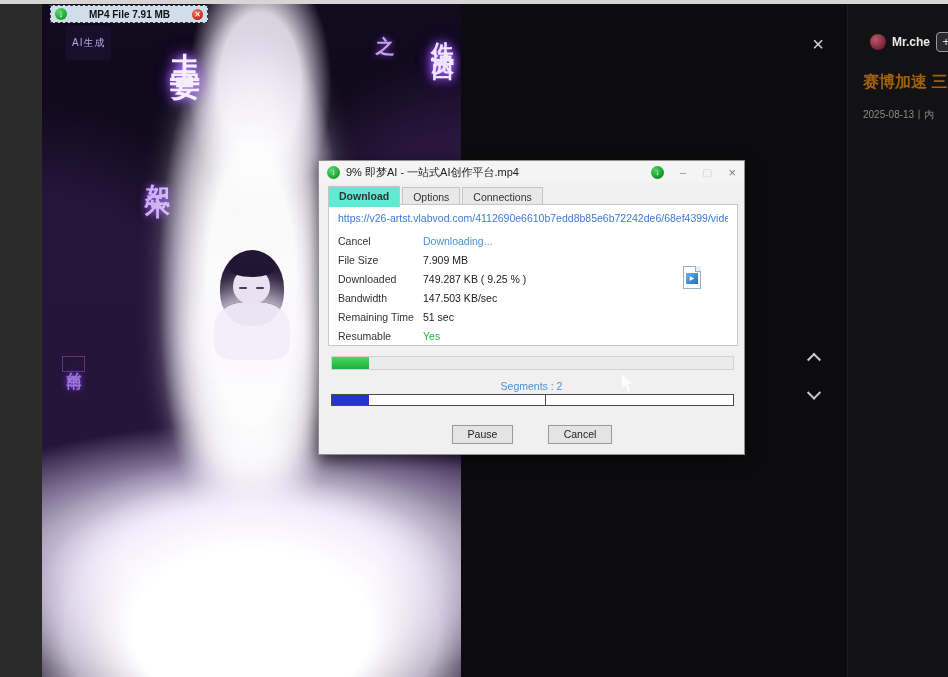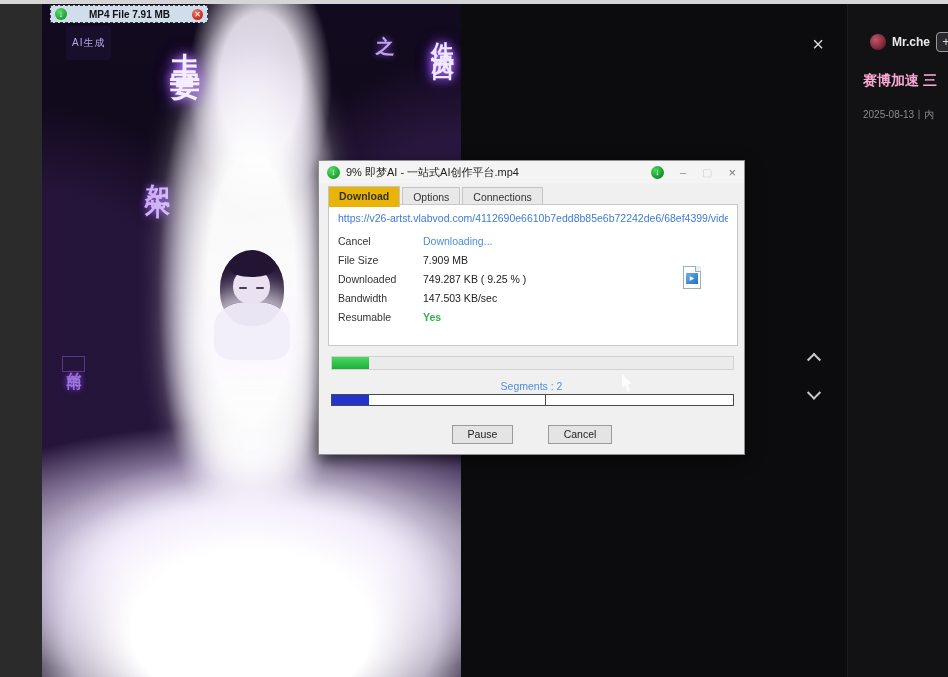--- a/index.html
+++ b/index.html
@@ -78,22 +78,22 @@
   
   .right-panel { left:847px; top:4px; width:101px; height:673px; background:#121214;
     border-left:1px solid #1d1d20; }
   .user-row { position:absolute; left:22px; top:30px; display:flex; align-items:center; gap:6px; }
   .avatar { width:16px; height:16px; border-radius:50%;
     background:radial-gradient(circle at 35% 35%, #c0576a, #6e1f2e 75%); }
   .username { font-size:12px; font-weight:bold; color:#eaeaea; }
   .plus-btn { position:absolute; left:88px; top:28px; width:20px; height:20px;
     border:1px solid #9a9a9a; border-radius:4px; color:#dcdcdc; font-size:13px;
     line-height:18px; text-align:center; background:#2a2a2e; }
-  .post-title { position:absolute; left:15px; top:68px; font-size:14px;
-    font-weight:bold; color:#f9a8d4; white-space:nowrap; }
+  .post-title { position:absolute; left:15px; top:68px; font-size:16px;
+    font-weight:bold; color:#a16207; white-space:nowrap; }
   .post-meta { position:absolute; left:15px; top:104px; font-size:10px;
     color:#8b8b8b; white-space:nowrap; }
 
   
   .dialog { left:318px; top:160px; width:427px; height:295px; background:#f0f0f0;
     border:1px solid #8f8f8f; box-shadow:0 4px 14px rgba(0,0,0,0.55); font-size:10.5px; }
   .titlebar { position:absolute; left:0; top:0; width:100%; height:22px;
     background:#f4f4f4; display:flex; align-items:center; padding:0 8px; gap:6px; }
   .title-icon { width:13px; height:13px; border-radius:50%;
     background:radial-gradient(circle at 35% 30%, #5fd96f, #17a32e 70%);
@@ -103,29 +103,29 @@
   .wc { color:#8a8a8a; font-size:11px; text-align:center; }
   .wc-dl { width:13px; height:13px; border-radius:50%;
     background:radial-gradient(circle at 35% 30%, #4ed45f, #109427 70%);
     color:#fff; font-size:9px; line-height:13px; }
   .wc-max { color:#d0d0d0; }
   .wc-close { color:#777; font-size:13px; }
 
   .tabs { position:absolute; left:9px; top:25px; display:flex; align-items:flex-end; }
   .tab { padding:3px 10px 4px; font-size:10.5px; color:#333;
     border:1px solid #c4c4c4; border-bottom:none; background:#e8e8e8; margin-right:2px; }
-  .tab.active { background:#eab308; font-weight:bold; position:relative; z-index:2; padding-bottom:5px; }
+  .tab.active { background:#5eead4; font-weight:bold; position:relative; z-index:2; padding-bottom:5px; }
 
   .content-box { position:absolute; left:9px; top:43px; width:410px; height:142px;
     background:#fff; border:1px solid #c8c8c8; padding:7px 9px; }
   .url { color:#3f7ad6; font-size:10.5px; white-space:nowrap; overflow:hidden; margin-bottom:7px; }
   .frow { display:flex; height:19px; align-items:center; }
   .flabel { width:85px; color:#333; }
   .fvalue { color:#222; }
-  .fvalue.blue { color:#4a90d9; } .fvalue.green { color:#2eb34a;font-weight:bold; }
+  .fvalue.blue { color:#4a90d9; } .fvalue.green { color:#2eb34a; }
 
   .file-icon { position:absolute; left:364px; top:105px; width:18px; height:23px;
     background:#fff; border:1px solid #9ab0c0; }
   .file-icon .fold { position:absolute; right:-1px; top:-1px; width:6px; height:6px;
     background:#e8eef2; border-left:1px solid #9ab0c0; border-bottom:1px solid #9ab0c0; }
   .file-icon .thumb { position:absolute; left:2px; top:6px; width:12px; height:11px;
     background:linear-gradient(135deg,#6db3e8,#1f6fc0); color:#fff; font-size:6px;
     line-height:11px; text-align:center; }
 
   .pbar-green { position:absolute; left:12px; top:195px; width:403px; height:14px;
@@ -228,20 +228,24 @@
       </div>
       <div class="frow">
         <span class="flabel">Downloaded</span>
         <span class="fvalue">749.287 KB ( 9.25 % )</span>
       </div>
       <div class="frow">
         <span class="flabel">Bandwidth</span>
         <span class="fvalue">147.503 KB/sec</span>
       </div>
       <div class="frow">
+        <span class="flabel">Remaining Time</span>
+        <span class="fvalue">51 sec</span>
+      </div>
+      <div class="frow">
         <span class="flabel">Resumable</span>
         <span class="fvalue green">Yes</span>
       </div>
     </div>
 
     <div class="file-icon">
       <span class="fold"></span>
       <span class="thumb">▶</span>
     </div>
 

